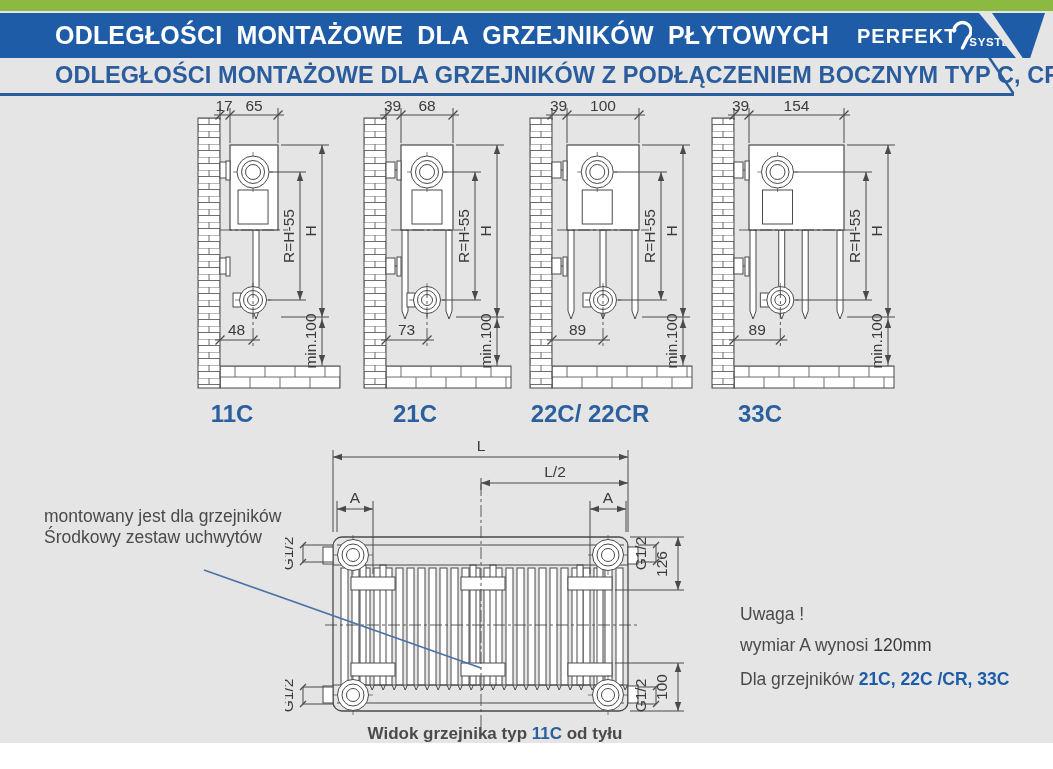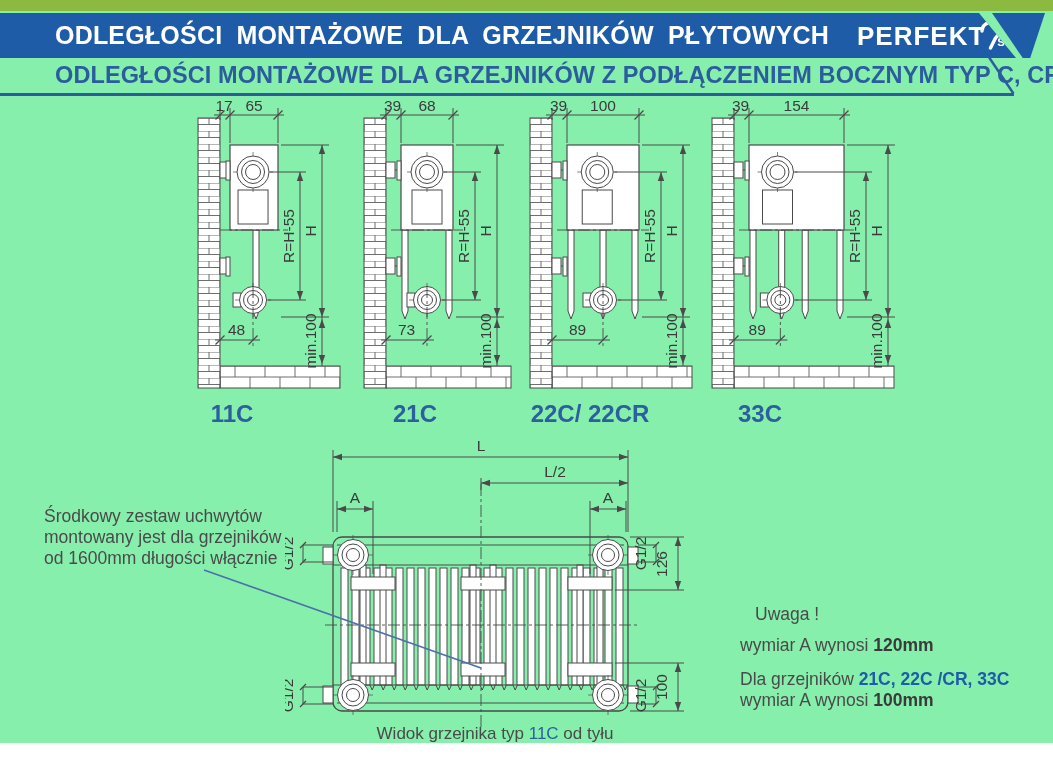--- a/index.html
+++ b/index.html
@@ -1,46 +1,46 @@
 <!DOCTYPE html>
 <html><head>
 <meta charset="utf-8">
 <style>
   html,body{margin:0;padding:0;background:#fff;}
-  .page{position:relative;width:1053px;height:743px;background:#86efac;overflow:hidden;
+  .page{position:relative;width:1053px;height:743px;background:#e5e5e5;overflow:hidden;
         font-family:"Liberation Sans",sans-serif;}
   .abs{position:absolute;}
   
   .green-strip{left:0;top:0;width:1053px;height:11px;background:#8cb93f;}
   .banner{left:0;top:13px;width:1016px;height:45px;background:#1e5ca8;
           clip-path:polygon(0 0,979px 0,1016px 45px,0 45px);
           display:flex;align-items:center;padding-left:55px;box-sizing:border-box;}
   .banner-title{color:#fff;font-size:25px;font-weight:700;letter-spacing:.2px;word-spacing:7px;white-space:nowrap;}
   .brand{display:inline-flex;align-items:flex-start;margin-left:28px;color:#fff;}
-  .brand-main{font-size:26px;font-weight:800;letter-spacing:1px;line-height:30px;}
+  .brand-main{font-size:20px;font-weight:800;letter-spacing:1px;line-height:30px;}
   .brand-swoosh{margin-left:-5px;margin-top:-4px;}
   .brand-sub{font-size:11.5px;font-weight:600;letter-spacing:.6px;margin-top:15px;margin-left:-3px;}
   .banner-tail{left:992px;top:13px;width:53px;height:45px;background:#1e5ca8;
                clip-path:polygon(0 0,100% 0,72% 100%,58% 100%);}
   .subbanner{left:0;top:58px;width:1000px;height:35px;display:flex;align-items:center;
              padding-left:55px;box-sizing:border-box;}
   .subbanner span{color:#2b5d9e;font-size:23.5px;font-weight:700;letter-spacing:.1px;white-space:nowrap;}
   .sub-line{left:0;top:93px;width:1014px;height:3px;background:#2b5d9e;}
   .sub-edge{left:962px;top:58px;width:26px;height:35px;border-right:3px solid #2b5d9e;
             transform:skewX(34deg);transform-origin:top left;}
   
   .type-label{top:400px;text-align:center;font-size:24px;font-weight:700;color:#2b5f9e;width:160px;}
-  .caption{left:285px;top:724px;width:420px;text-align:center;font-size:17px;color:#4a4a4a;white-space:pre-wrap;}
+  .caption{left:285px;top:724px;width:420px;text-align:center;font-size:17px;color:#4a4a4a;white-space:pre-wrap;font-weight:bold;}
   .caption .acc{color:#2b5f9e;}
   .note-left{left:44px;top:506px;font-size:17.5px;line-height:21px;color:#4a4a4a;}
   .note-right{left:740px;top:604px;font-size:17.5px;line-height:21px;color:#4a4a4a;}
-  .note-right .title{margin-bottom:10px;margin-left:15px;}
+  .note-right .title{margin-bottom:10px;}
   .note-right .para2{margin-top:13px;}
   .note-right .acc{color:#1d5ca8;font-weight:700;}
-  .note-right .b{color:#3a3a3a;font-weight:700;margin-top:6px;}
+  .note-right .b{color:#3a3a3a;font-weight:400;margin-top:6px;}
   svg text{font-family:"Liberation Sans",sans-serif;}
   .leader{pointer-events:none;}
 </style>
 </head>
 <body>
 
 <div class="page">
 
   <svg width="0" height="0" style="position:absolute">
     <defs>
@@ -462,25 +462,23 @@
       <text x="361" y="257.5" font-size="15.5" fill="#3b3b3b" text-anchor="middle" transform="rotate(-90 361 257.5)">G1/2</text>
     </svg>
 
   <svg class="abs leader" style="left:200px;top:562px" width="290" height="112">
     <line x1="4" y1="8" x2="281" y2="106" stroke="#4a72a8" stroke-width="1.6"></line>
   </svg>
 
   <div class="abs caption"><span>Widok grzejnika typ </span><span class="acc">11C</span><span> od tyłu</span></div>
 
   <div class="abs note-left">
+    <div>montowany jest dla grzejników</div>
     <div>Środkowy zestaw uchwytów</div>
-    <div>montowany jest dla grzejników</div>
-    <div>od 1600mm długości włącznie</div>
   </div>
 
   <div class="abs note-right">
     <div class="title">Uwaga !</div>
     <div><span>wymiar A wynosi </span><span class="b">120mm</span></div>
     <div class="para2"><span>Dla grzejników </span><span class="acc">21C, 22C /CR, 33C</span></div>
-    <div><span>wymiar A wynosi </span><span class="b">100mm</span></div>
   </div>
 
 </div>
 
 </body></html>

